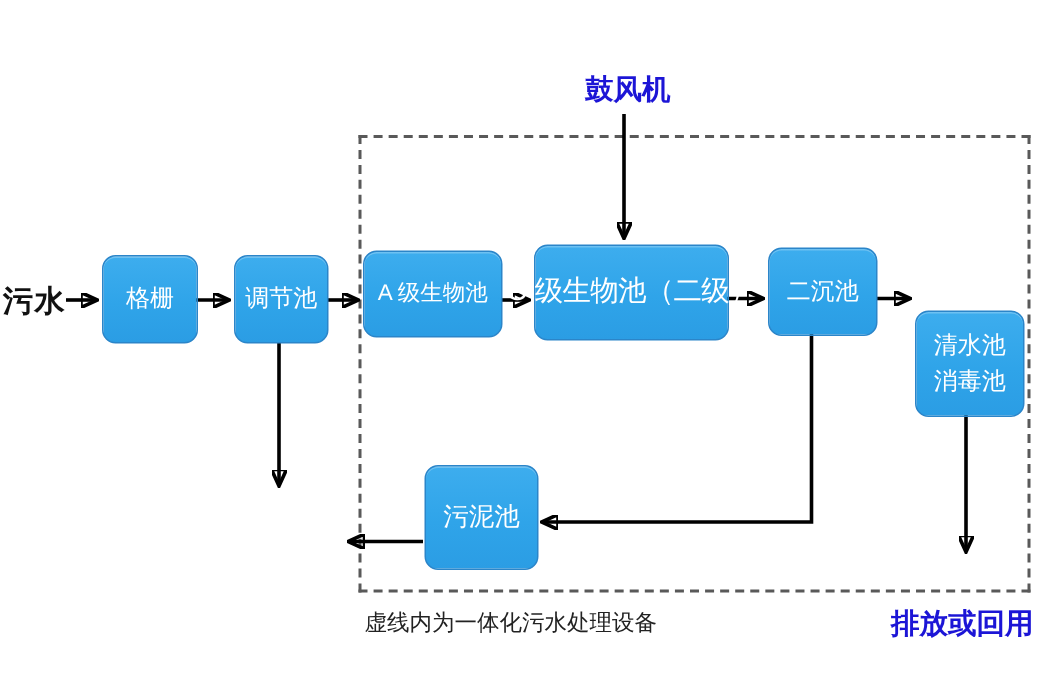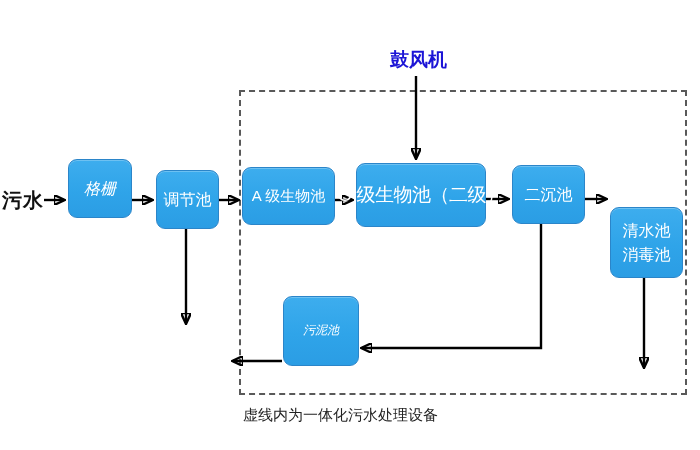--- a/index.html
+++ b/index.html
@@ -11,27 +11,27 @@
     position:absolute;
     background:linear-gradient(180deg,#3dadee 0%,#2fa4e9 55%,#2b9de4 100%);
     border:1px solid #2b85c9;
     border-radius:9px;
     color:#ffffff;
     display:flex;flex-direction:column;align-items:center;justify-content:center;
     font-size:16px;line-height:1.45;white-space:nowrap;
     box-shadow:inset 0 1px 0 rgba(255,255,255,.25);
     text-align:center;
   }
-  .box-grid      {left:68px;  top:159px; width:62px;  height:57px;font-style:italic;}
+  .box-grid      {left:68px;  top:170px; width:62px;  height:57px;}
   .box-regulating{left:156px; top:170px; width:61px;  height:57px;}
   .box-abio      {left:242px; top:167px; width:91px;  height:56px; font-size:15px;}
   .box-obio      {left:356px; top:163px; width:128px; height:62px; font-size:19px; letter-spacing:-0.5px;}
   .box-sed       {left:512px; top:165px; width:71px;  height:57px;}
   .box-clear     {left:610px; top:163px; width:71px;  height:69px;margin-top:44px;}
-  .box-sludge    {left:283px; top:296px; width:74px;  height:68px; font-size:12px;font-style:italic;}
+  .box-sludge    {left:283px; top:310px; width:74px;  height:68px; font-size:17px;}
 
   
   .dashed-rect{
     position:absolute;left:239px;top:90px;width:444px;height:301px;
     border:2px dashed #595959;
   }
 
   
   .txt{position:absolute;white-space:nowrap;}
   .txt-influent{left:2px;  top:187px; font-size:20px; font-weight:bold; color:#111111; letter-spacing:1px;}
@@ -66,20 +66,21 @@
     <line x1="416" y1="76" x2="416" y2="158" marker-end="url(#ah)"></line>
     <line x1="186" y1="228" x2="186" y2="323" marker-end="url(#ah)"></line>
     <line x1="644" y1="232" x2="644" y2="367" marker-end="url(#ah)"></line>
     <polyline points="541,222 541,348 362,348" marker-end="url(#ah)"></polyline>
     <line x1="282" y1="361" x2="233" y2="361" marker-end="url(#ah)"></line>
   </svg>
 
   <div class="txt txt-influent">污水</div>
   <div class="txt txt-blower">鼓风机</div>
   <div class="txt txt-caption">虚线内为一体化污水处理设备</div>
+  <div class="txt txt-discharge">排放或回用</div>
 
   <div class="box box-grid">
     <span>格栅</span>
   </div>
   <div class="box box-regulating">
     <span>调节池</span>
   </div>
   <div class="box box-abio">
     <span>A 级生物池</span>
   </div>

